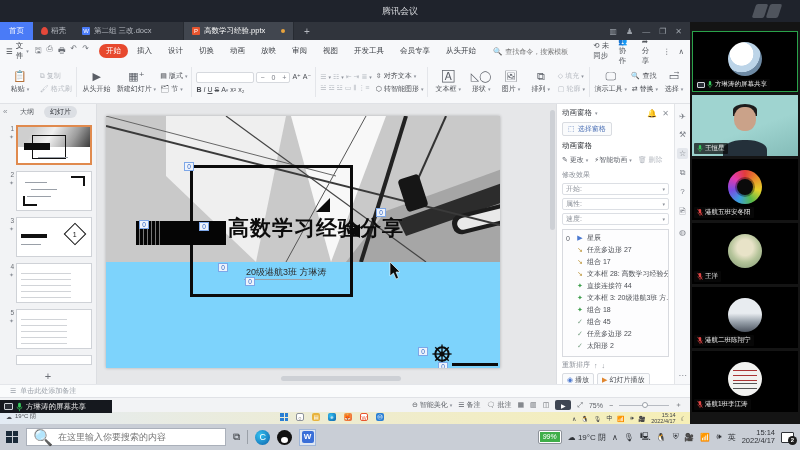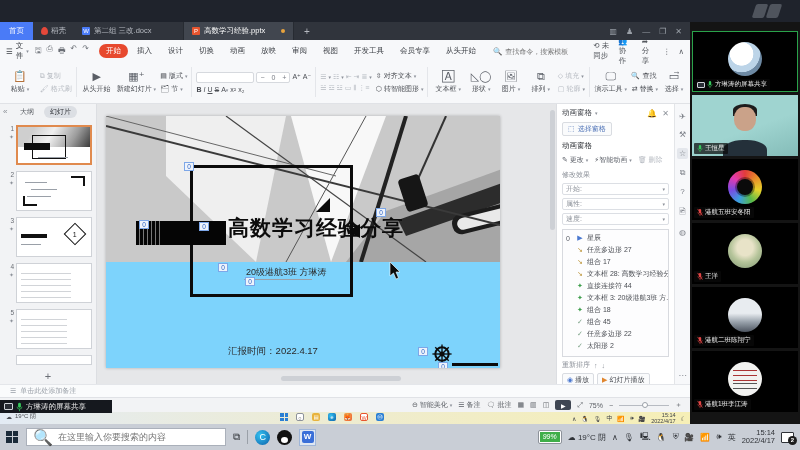--- a/index.html
+++ b/index.html
@@ -191,20 +191,21 @@
   .notif b { position:absolute; right:-4px; bottom:-3px; width:9px; height:9px; border-radius:50%; background:#1d1d1d; color:#fff; font-size:6px; line-height:9px; text-align:center; }
 
   .mic { display:inline-block; }
 </style>
 </head>
 <body>
 
 <div class="screen">
 
   <div class="mtgbar">
+    <div class="mtitle">腾讯会议</div>
     <div class="mtg-logo">
         <i></i>
         <i></i>
       </div>
   </div>
 
   <div class="shared">
 
     <div class="tabbar">
       <div class="tb-home">
@@ -431,21 +432,20 @@
             <line x1="300" y1="0" x2="255" y2="146" stroke="#222" stroke-width="4"></line>
             <line x1="340" y1="0" x2="300" y2="90" stroke="#333" stroke-width="2"></line>
             <line x1="30,0" y1="0" x2="230" y2="60" stroke="#666" stroke-width="1"></line>
             <rect x="296" y="60" width="22" height="34" rx="4" transform="rotate(-18 307 77)" fill="#161616"></rect>
           </svg>
           <div class="frame"></div>
           <div class="blackbar"></div>
           <div class="s-title">高数学习经验分享</div>
           <div class="s-sub">20级港航3班 方琳涛</div>
           <div class="s-sub-line"></div>
-          <div class="s-date">汇报时间：2022.4.17</div>
           <div class="s-rule"></div>
           <svg class="wheel" width="20" height="20" viewBox="0 0 24 24">
             <circle cx="12" cy="12" r="8" fill="none" stroke="#0c0c0c" stroke-width="2.4"></circle>
             <circle cx="12" cy="12" r="3" fill="#0c0c0c"></circle>
             <g stroke="#0c0c0c" stroke-width="1.6">
               <line x1="12" y1="0.5" x2="12" y2="23.5"></line>
                 <line x1="0.5" y1="12" x2="23.5" y2="12"></line>
               <line x1="3.9" y1="3.9" x2="20.1" y2="20.1"></line>
                 <line x1="20.1" y1="3.9" x2="3.9" y2="20.1"></line>
             </g>

